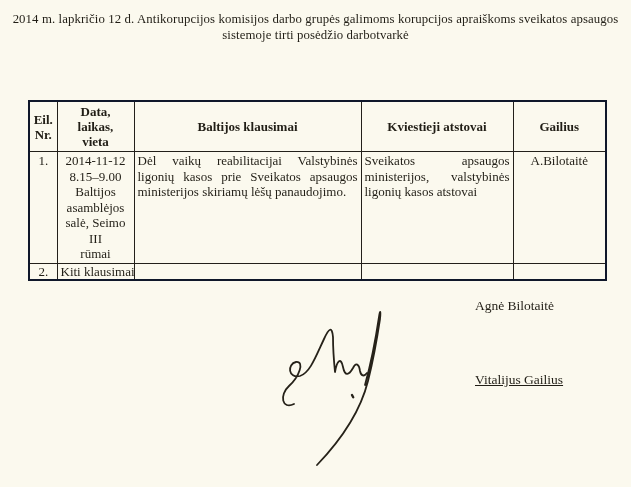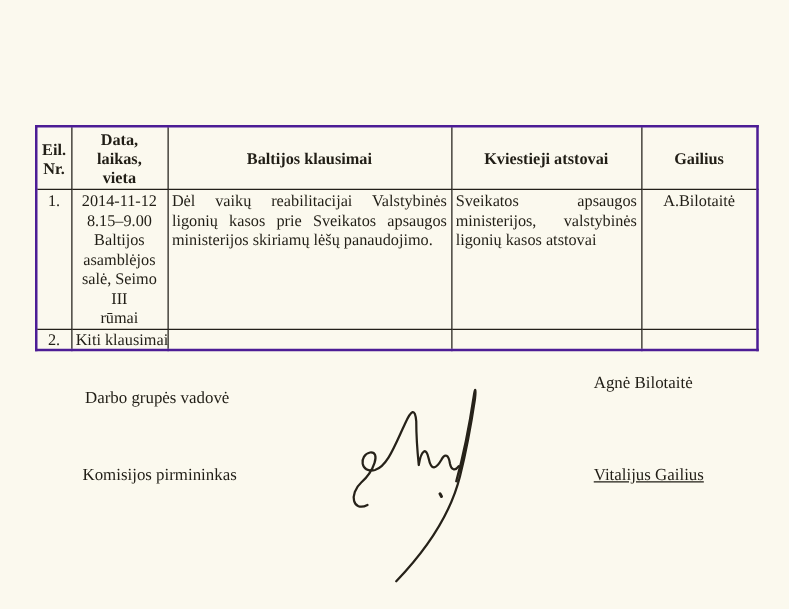--- a/index.html
+++ b/index.html
@@ -28,21 +28,21 @@
     position:absolute;
     left:28px; top:100px;
     width:577px;
     border-collapse:collapse;
     table-layout:fixed;
     font-size:13px;
   }
   table.agenda, table.agenda th, table.agenda td {
     border:1px solid #23201a;
   }
-  table.agenda { border:2px solid #4c1d95; }
+  table.agenda { border:2px solid #0f172a; }
   table.agenda th {
     font-weight:bold;
     text-align:center;
     vertical-align:middle;
     padding:2px 2px;
     height:50px;
     line-height:15px;
     white-space:pre-line;
   }
   table.agenda td {
@@ -70,20 +70,21 @@
     left:278px; top:306px;
     width:125px; height:165px;
   }
   .signature svg { width:100%; height:100%; }
 </style>
 </head>
 <body>
 
 <div class="page">
 
+  <div class="doc-title">2014 m. lapkričio 12 d. Antikorupcijos komisijos darbo grupės galimoms korupcijos apraiškoms sveikatos apsaugos sistemoje tirti posėdžio darbotvarkė</div>
 
   <table class="agenda">
     <colgroup>
       <col style="width:28px">
       <col style="width:77px">
       <col style="width:227px">
       <col style="width:152px">
       <col style="width:93px">
     </colgroup>
     <thead>
@@ -114,23 +115,21 @@
       <tr class="row-2">
         <td class="cell-nr">2.</td>
         <td class="cell-when-2">Kiti klausimai</td>
         <td></td>
         <td></td>
         <td></td>
       </tr>
     </tbody>
   </table>
 
-  <div class="sig-label role-1">Darbo grupės vadovė</div>
   <div class="sig-label name-1">Agnė Bilotaitė</div>
-  <div class="sig-label role-2">Komisijos pirmininkas</div>
   <div class="sig-label name-2">Vitalijus Gailius</div>
 
   <div class="signature">
     <svg viewBox="0 0 125 165" xmlns="http://www.w3.org/2000/svg" fill="none" stroke="#262219" stroke-width="1.8" stroke-linecap="round" stroke-linejoin="round">
       <path d="M 16,98
                C 4,104 1,89 11,80
                C 21,71 27,55 18,56
                C 9,58 10,73 22,70
                C 32,67 38,50 46,33
                C 51,22 54,20 55,31

